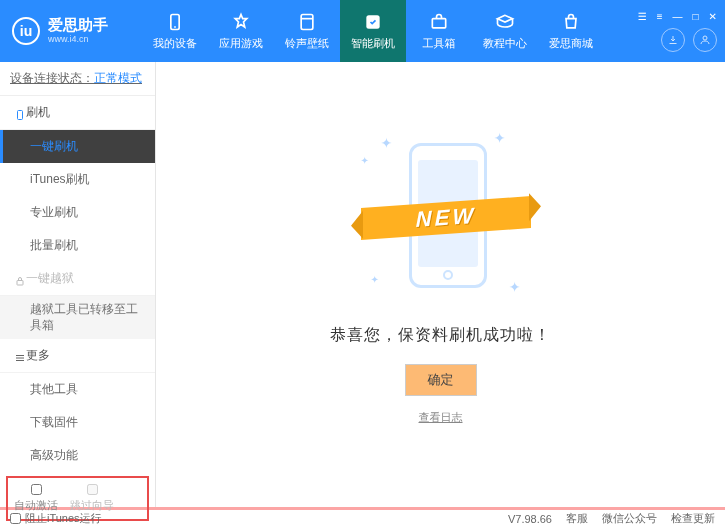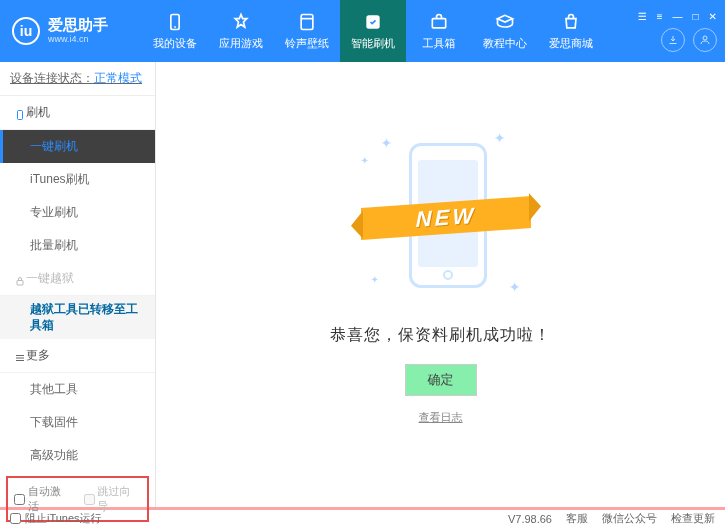--- a/index.html
+++ b/index.html
@@ -20,39 +20,39 @@
 .circ-btn { width: 24px; height: 24px; border: 1.5px solid #9ec9ff; border-radius: 50%; display: flex; align-items: center; justify-content: center; color: #cde4ff; cursor: pointer; }
 .circ-btn svg { width: 12px; height: 12px; }
 .body { display: flex; height: 445px; }
 .sidebar { width: 156px; border-right: 1px solid #e5e5e5; display: flex; flex-direction: column; font-size: 12px; }
 .conn-status { padding: 8px 10px; color: #666; border-bottom: 1px solid #eee; text-decoration: underline; }
 .conn-status .mode { color: #2a8cff; }
 .side-section { padding: 8px 14px; color: #555; display: flex; align-items: flex-end; border-bottom: 1px solid #f2f2f2; }
 .side-section svg { width: 12px; height: 12px; }
 .side-list .side-item { padding: 8px 14px 8px 30px; color: #666; cursor: pointer; }
 .side-item.active { background: #404040; color: #2a8cff; border-left: 3px solid #2a8cff; padding-left: 27px; }
-.side-item.box { background: #f5f5f5; color: #0369a1; line-height: 1.3; padding: 6px 14px 6px 30px; font-weight: bold; }
+.side-item.box { background: #f5f5f5; color: #737373; line-height: 1.3; padding: 6px 14px 6px 30px; }
 .side-bottom-checks { border: 2px solid #e94b4b; margin: 4px 6px; padding: 6px 6px; display: flex; gap: 12px; font-size: 11px; color: #888; }
-.side-bottom-checks label { display: flex; align-items: center; gap: 3px; }
+.side-bottom-checks label { display: flex; align-items: center; gap: 3px; flex-direction: column; }
 .side-bottom-checks label.disabled { color: #bbb; }
 .device-info { padding: 6px 10px 4px; font-size: 11px; color: #2a8cff; }
 .main { flex: 1; position: relative; display: flex; flex-direction: column; align-items: center; justify-content: center; }
 .phone-illustration { position: relative; width: 180px; height: 180px; margin-top: -20px; }
 .sparkle { position: absolute; color: #b8d8ff; font-size: 14px; }
 .phone { position: absolute; left: 58px; top: 18px; width: 78px; height: 145px; background: #fff; border: 3px solid #cde4ff; border-radius: 12px; }
 .phone-screen { position: absolute; top: 14px; left: 6px; right: 6px; bottom: 18px; background: #e8f2ff; border-radius: 3px; }
 .phone-btn { position: absolute; bottom: 5px; left: 50%; transform: translateX(-50%); width: 10px; height: 10px; border: 2px solid #cde4ff; border-radius: 50%; }
 .ribbon { position: absolute; top: 72px; left: 10px; width: 170px; height: 42px; }
 .ribbon-back { position: absolute; width: 100%; height: 32px; top: 5px; background: #ffb020; transform: skewY(-4deg); }
 .ribbon-back::before, .ribbon-back::after { content: ''; position: absolute; width: 0; height: 0; border-style: solid; }
 .ribbon-back::before { left: -10px; top: 3px; border-width: 14px 12px 14px 0; border-color: transparent #e89a10 transparent transparent; }
 .ribbon-back::after { right: -10px; top: -3px; border-width: 14px 0 14px 12px; border-color: transparent transparent transparent #e89a10; }
 .ribbon-text { position: absolute; width: 100%; text-align: center; top: 8px; color: #fff; font-size: 22px; font-weight: 900; font-style: italic; letter-spacing: 3px; text-shadow: 1px 1px 0 #d88800; transform: skewY(-4deg); }
 .success-msg { font-size: 16px; color: #333; margin-top: 20px; letter-spacing: 1px; }
-.ok-btn { margin-top: 18px; padding: 6px 22px; border: 1px solid #ccc; background: #86efac; font-size: 13px; color: #444; cursor: pointer; font-family: Liberation Mono, monospace; }
+.ok-btn { margin-top: 18px; padding: 6px 22px; border: 1px solid #ccc; background: #fdba74; font-size: 13px; color: #444; cursor: pointer; font-family: Liberation Mono, monospace; }
 .log-link { margin-top: 14px; font-size: 11px; color: #888; text-decoration: underline; cursor: pointer; }
 .footer { height: 20px; border-top: 3px solid #fca5a5; display: flex; align-items: center; padding: 0 10px; font-size: 11px; color: #666; }
 .footer label { display: flex; align-items: center; gap: 4px; }
 .footer .spacer { flex: 1; }
 .footer .fitem { margin-left: 14px; cursor: pointer; }
 input[type=checkbox] { width: 11px; height: 11px; }
 </style>
 </head>
 <body>
 

